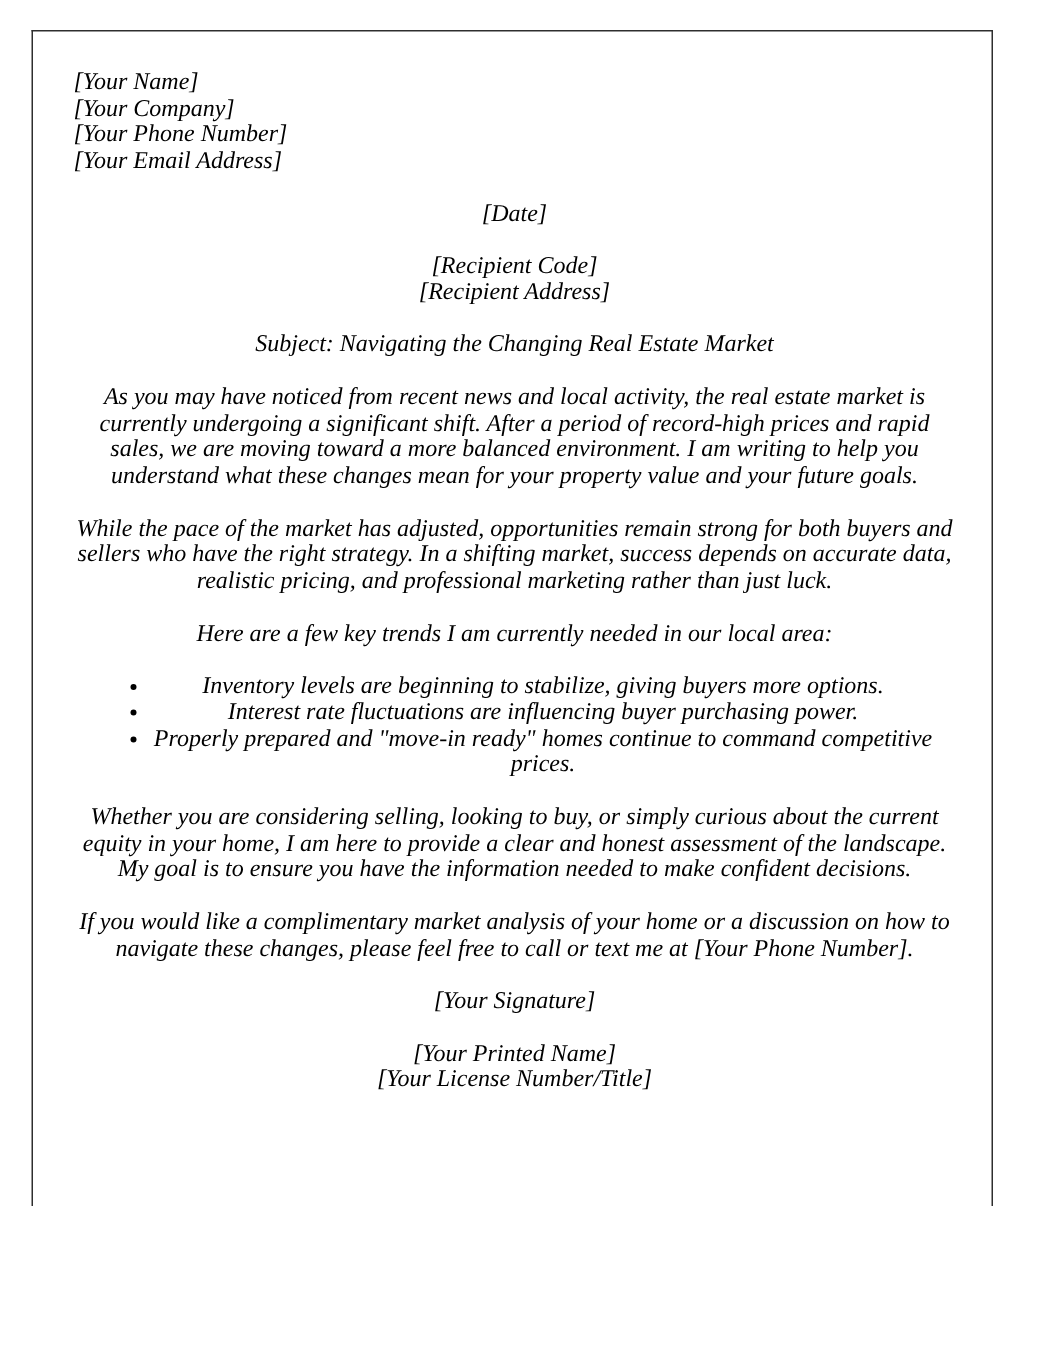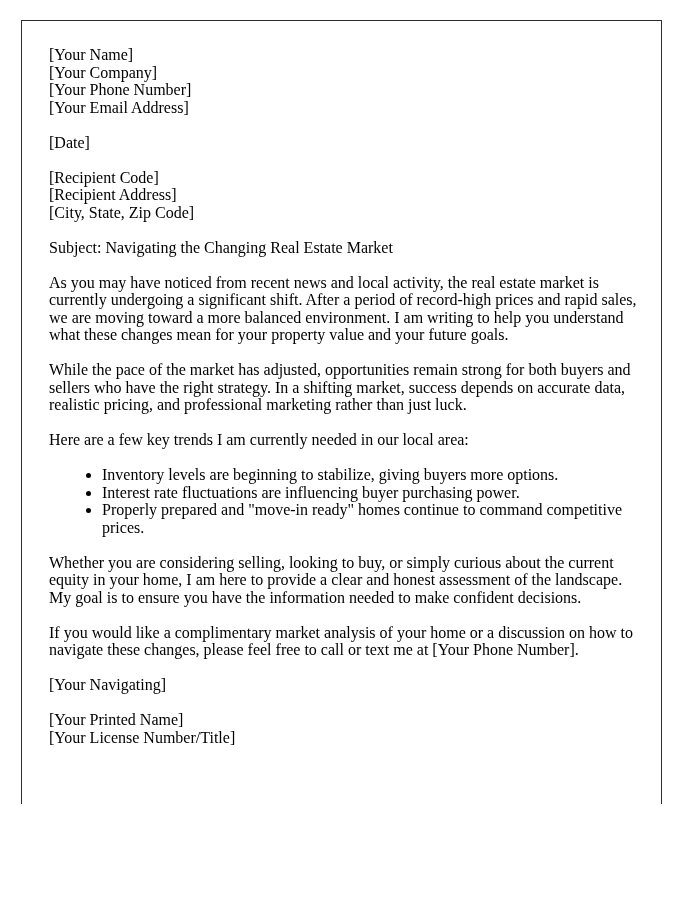--- a/index.html
+++ b/index.html
@@ -24,23 +24,24 @@
     border: 1px solid #2e2e2e;
     border-bottom: none;   
     overflow: hidden;
     background: #ffffff;
   }
   .letter-body {
     padding: 25px 24px 0 27px;
     font-size: 16px;
     line-height: 17.5px;
     color: #000000;
+    font-style: italic;
   }
   .block { margin: 0; }
-  .block + .block { margin-top: 17.5px; }
+  .block + .block { margin-top: 17.5px; text-align: center; }
   .line { white-space: nowrap; }
   .para { margin: 0; }
   ul.block {
     margin: 15px;
     padding: 0 0 0 38px;
     list-style: disc outside;
   }
   ul.block li { margin: 0; padding: 0; }
 </style>
 </head>
@@ -53,36 +54,35 @@
         <div class="line">[Your Company]</div>
         <div class="line">[Your Phone Number]</div>
         <div class="line">[Your Email Address]</div>
       </div>
       <div class="block">
         <div class="line">[Date]</div>
       </div>
       <div class="block">
         <div class="line">[Recipient Code]</div>
         <div class="line">[Recipient Address]</div>
-        <div class="line">[City, State, Zip Code]</div>
       </div>
       <div class="block">
         <div class="line">Subject: Navigating the Changing Real Estate Market</div>
       </div>
       <div class="para block">As you may have noticed from recent news and local activity, the real estate market is currently undergoing a significant shift. After a period of record-high prices and rapid sales, we are moving toward a more balanced environment. I am writing to help you understand what these changes mean for your property value and your future goals.</div>
       <div class="para block">While the pace of the market has adjusted, opportunities remain strong for both buyers and sellers who have the right strategy. In a shifting market, success depends on accurate data, realistic pricing, and professional marketing rather than just luck.</div>
       <div class="para block">Here are a few key trends I am currently needed in our local area:</div>
       <ul class="block">
         <li>Inventory levels are beginning to stabilize, giving buyers more options.</li>
         <li>Interest rate fluctuations are influencing buyer purchasing power.</li>
         <li>Properly prepared and "move-in ready" homes continue to command competitive prices.</li>
       </ul>
       <div class="para block">Whether you are considering selling, looking to buy, or simply curious about the current equity in your home, I am here to provide a clear and honest assessment of the landscape. My goal is to ensure you have the information needed to make confident decisions.</div>
       <div class="para block">If you would like a complimentary market analysis of your home or a discussion on how to navigate these changes, please feel free to call or text me at [Your Phone Number].</div>
       <div class="block">
-        <div class="line">[Your Navigating]</div>
+        <div class="line">[Your Signature]</div>
       </div>
       <div class="block">
         <div class="line">[Your Printed Name]</div>
         <div class="line">[Your License Number/Title]</div>
       </div>
     </div>
 </div>
 
 </body></html>

